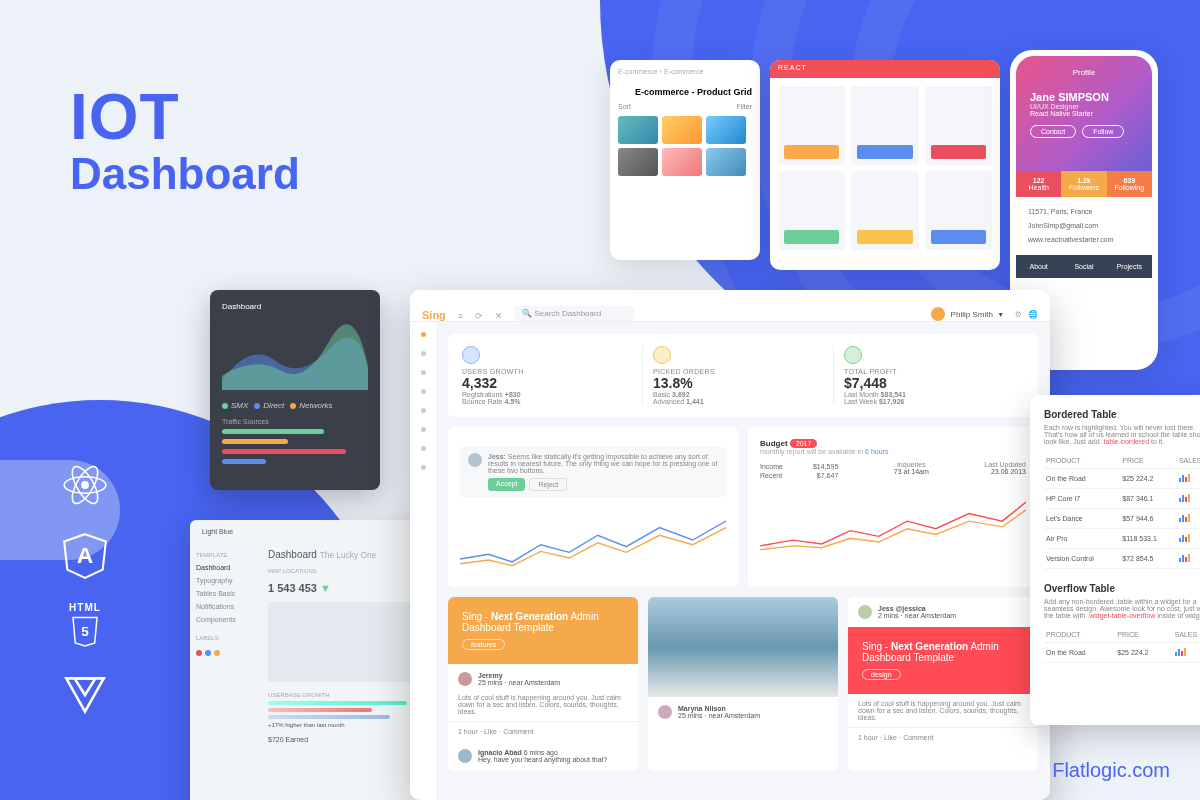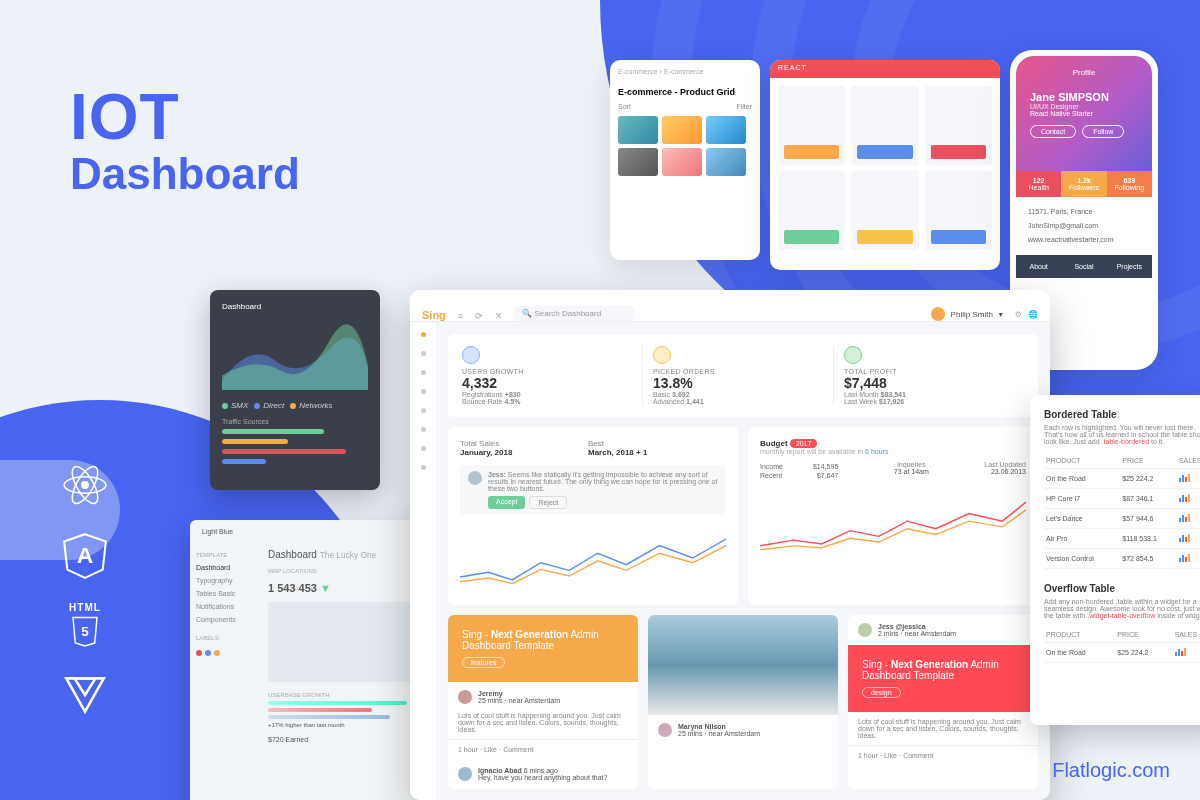--- a/index.html
+++ b/index.html
@@ -22,21 +22,21 @@
 
 .badges { position: absolute; left: 60px; bottom: 80px; display: flex; flex-direction: column; gap: 20px; }
 .badge { width: 50px; height: 50px; display: flex; align-items: center; justify-content: center; color: #fff; font-weight: 700; font-size: 26px; }
 .badge svg { width: 50px; height: 50px; }
 
 
 .mini-card { position: absolute; background: #fff; border-radius: 10px; box-shadow: 0 8px 30px rgba(0,0,0,0.12); font-size: 7px; overflow: hidden; }
 .mini-card.ecom { top: 60px; left: 610px; width: 150px; height: 200px; padding: 8px; }
 .mini-card.react-admin { top: 60px; left: 770px; width: 230px; height: 210px; }
 .phone { top: 50px; left: 1010px; width: 148px; height: 320px; border-radius: 22px; }
-.mini-card h3 { font-size: 9px; margin: 12px 0 2px; }
+.mini-card h3 { font-size: 9px; margin: 12px 0 2px; text-align: right; }
 .grid-thumbs { display: flex; flex-wrap: wrap; gap: 4px; margin-top: 6px; }
 .thumb { width: 40px; height: 28px; border-radius: 3px; background: linear-gradient(135deg,#6bb,#38a); }
 .thumb:nth-child(2){background:linear-gradient(135deg,#fc6,#f93);}
 .thumb:nth-child(3){background:linear-gradient(135deg,#7cf,#28c);}
 .thumb:nth-child(4){background:linear-gradient(135deg,#888,#555);}
 .thumb:nth-child(5){background:linear-gradient(135deg,#fbb,#e77);}
 .thumb:nth-child(6){background:linear-gradient(135deg,#8ce,#48b);}
 
 
 .ra-top { height: 18px; background: #f05057; }
@@ -391,23 +391,20 @@
           <div class="kpi-ico grn"></div>
           <div class="kpi-label">TOTAL PROFIT</div>
           <div class="kpi-val">$7,448</div>
           <div class="kpi-sub"><span>Last Month</span> <b>$83,541</b></div>
           <div class="kpi-sub"><span>Last Week</span> <b>$17,926</b></div>
         </div>
       </div>
 
       <div class="mid">
         <div class="panel">
-          <h5><span>Total Sales</span><br><b>January, 2018</b>
-            <span style="position:absolute;left:140px;top:12px;"><span>Best</span><br><b>March, 2018 + 1</b></span>
-          </h5>
           <div class="notice">
             <div class="pin"></div>
             <div><b>Jess:</b> <span>Seems like statically it's getting impossible to achieve any sort of results in nearest future. The only thing we can hope for is pressing one of these two buttons.</span>
               <div class="btns">
                 <span class="acc">Accept</span>
                 <span class="rej">Reject</span>
               </div>
             </div>
           </div>
           <div class="chart-line">

